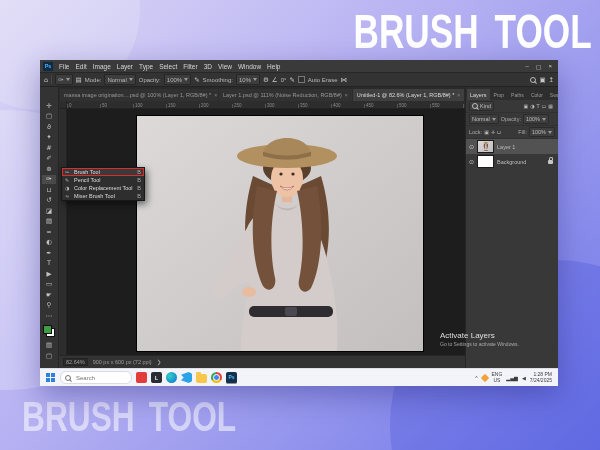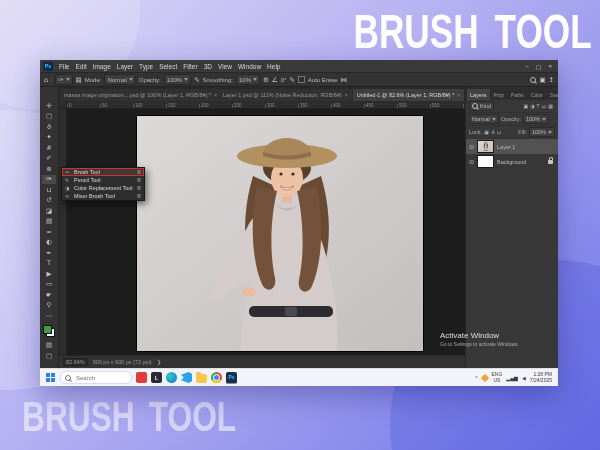--- a/index.html
+++ b/index.html
@@ -377,21 +377,21 @@
         <span class="sc">B</span>
       </div>
       <div class="flyrow">
         <span class="fi">≈</span>
         <span>Mixer Brush Tool</span>
         <span class="sc">B</span>
       </div>
     </div>
 
     <div class="watermark">
-      <div class="l1">Activate Window</div>
+      <div class="l1">Activate Layers</div>
       <div class="l2">Go to Settings to activate Windows.</div>
     </div>
 
     <div class="taskbar">
       <span class="startgrid">
           <span></span>
           <span></span>
           <span></span>
           <span></span>
         </span>

